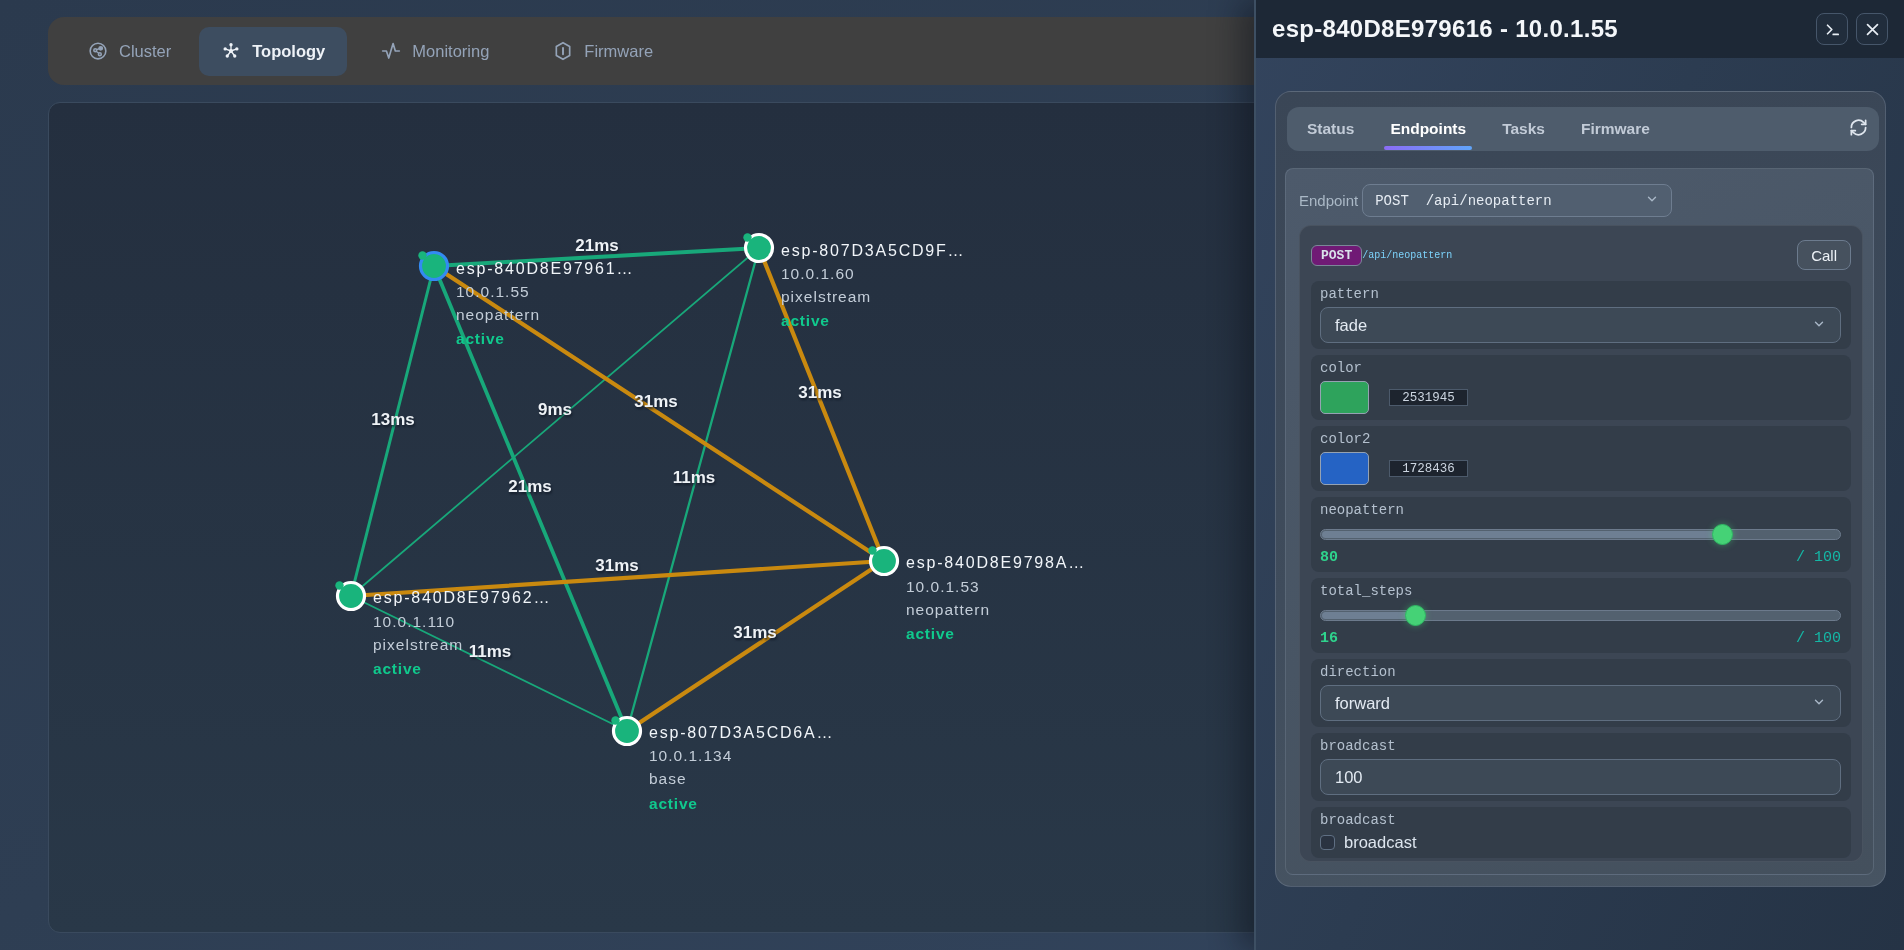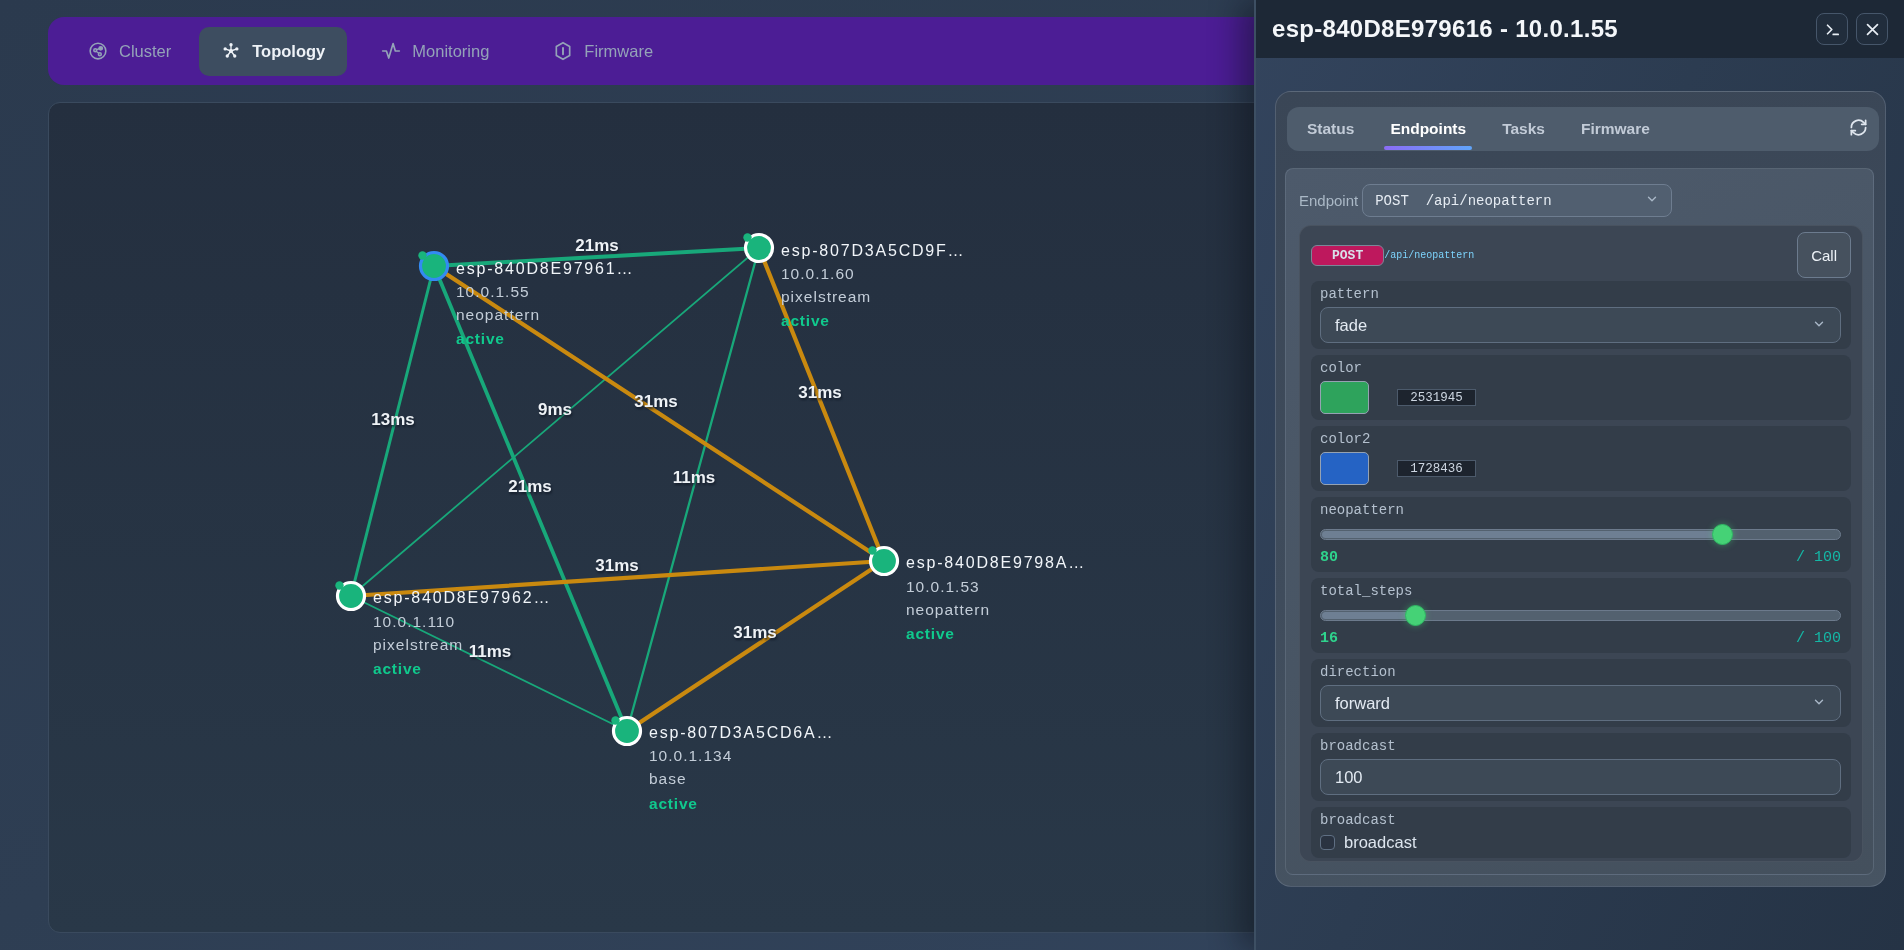--- a/index.html
+++ b/index.html
@@ -7,21 +7,21 @@
   body {
     font-family: "Liberation Sans", sans-serif;
     background: linear-gradient(150deg, #2b3a4e 0%, #2e3e53 45%, #33455e 100%);
     position: relative;
     color: #e2e8f0;
   }
 
   
   .navbar {
     position: absolute; left: 48px; top: 17px; width: 1808px; height: 68px;
-    background: #4c1d95;
+    background: #404040;
     border-radius: 16px;
     display: flex; align-items: center;
     padding-left: 40px;
   }
   .nav-tab {
     display: flex; align-items: center; gap: 11px;
     height: 49px; border-radius: 10px;
     color: #94a3b8; font-size: 16.5px;
   }
   .nav-tab.active { padding: 0 22px; }
@@ -108,44 +108,44 @@
   .ep-card {
     position: absolute; left: 13px; top: 56px; width: 564px; height: 637px;
     background: #3c4654;
     border: 1px solid rgba(255,255,255,0.07);
     border-radius: 12px;
     padding: 13px 11px;
   }
   .ep-head { display: flex; align-items: center; height: 32px; margin-bottom: 10px; }
   .post-badge {
     font-family: "Liberation Mono", monospace; font-size: 13px; font-weight: bold; color: #d9e1ea;
-    border: 1px solid #7b8798; background: #be185d; border-radius: 6px;
-    padding: 2px 20px;
+    border: 1px solid #7b8798; background: #701a75; border-radius: 6px;
+    padding: 2px 9px;
   }
   .ep-path { font-family: "Liberation Mono", monospace; font-size: 10px; color: #7dd3fc; margin-left: 0; }
   .call-btn {
-    margin-left: auto; height: 46px; padding: 0 13px; border-radius: 8px;
+    margin-left: auto; height: 30px; padding: 0 13px; border-radius: 8px;
     background: #46515e; border: 1px solid #6c7b8e; color: #edf2f7; font-size: 15px;
     display:flex; align-items:center;
   }
 
   .field {
     background: #333d49;
     border-radius: 8px;
     padding: 6px 10px 6px 9px;
     margin-bottom: 6px;
   }
   .f-label { font-family: "Liberation Mono", monospace; font-size: 14px; line-height: 15px; color: #b4c0ce; margin-bottom: 5px; }
   .f-select, .f-input {
     height: 36px; border-radius: 8px; width: 100%;
     background: #3d4956; border: 1px solid #5f6e80;
     display: flex; align-items: center; padding: 0 14px;
     font-size: 16.5px; color: #e3eaf2;
   }
-  .swatch-row { display: flex; align-items: center; gap: 28px; }
+  .swatch-row { display: flex; align-items: center; gap: 20px; }
   .swatch { width: 49px; height: 33px; border-radius: 5px; border: 1px solid #95a2b2; }
   .num-box {
     width: 79px; height: 17px; background: #1d242e; border: 1px solid #4c5a6b;
     font-family: "Liberation Mono", monospace; font-size: 12.5px; color: #cdd6e1;
     display: flex; align-items: center; justify-content: center;
   }
   .slider { position: relative; height: 22px; margin-top: 2px; }
   .track { position: absolute; left: 0; right: 0; top: 6px; height: 11px; border-radius: 6px; background: #53616f; border: 1px solid #6c7a8c; }
   .track-fill { position: absolute; left: 2px; top: 8px; height: 7px; border-radius: 4px; background: #6e7f93; }
   .thumb { position: absolute; top: 1px; width: 21px; height: 21px; border-radius: 50%; background: #45d276; border: 1.5px solid #2fb763; box-shadow: 0 0 7px rgba(74,222,128,0.4); }

